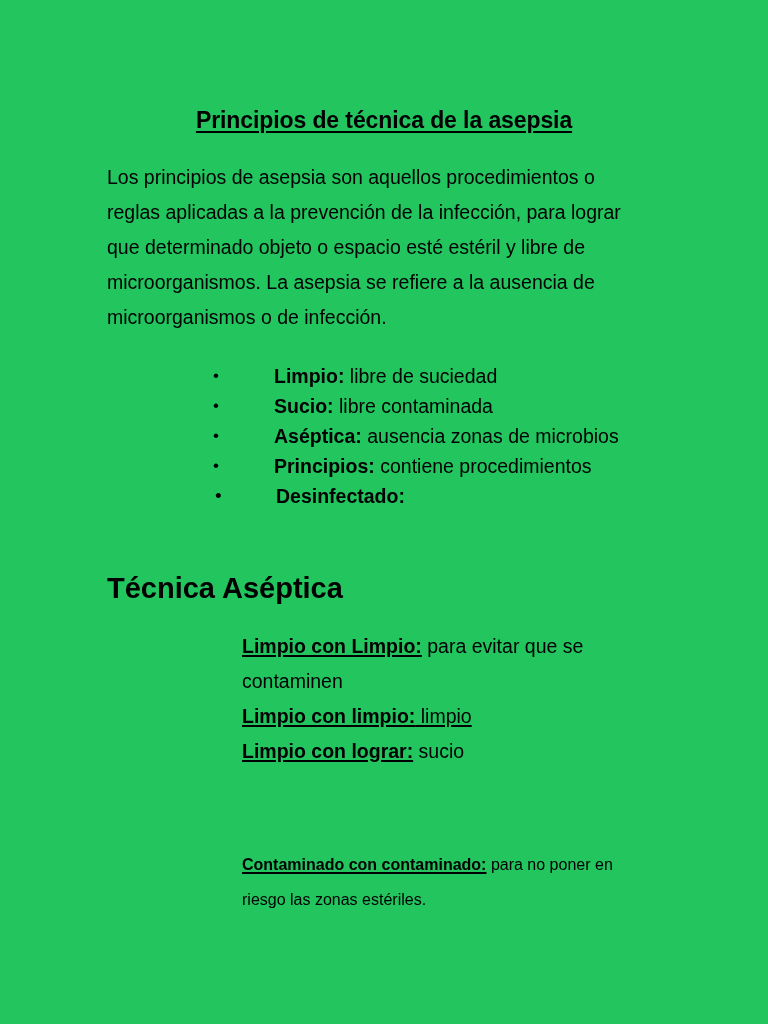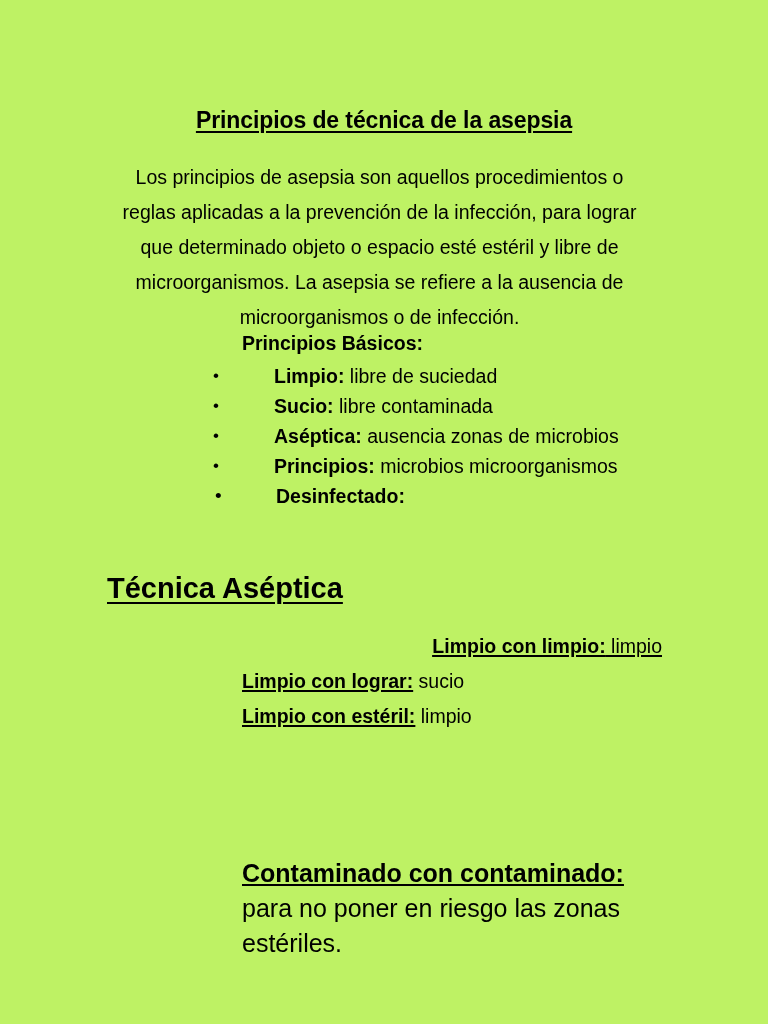--- a/index.html
+++ b/index.html
@@ -12,21 +12,21 @@
     height: 1024px;
     position: relative;
     font-family: "Liberation Sans", "DejaVu Sans", sans-serif;
     color: #000000;
     overflow: hidden;
   }
   .page {
     position: relative;
     width: 768px;
     height: 1024px;
-    background: #bef264;
+    background: #22c55e;
     box-sizing: border-box;
   }
 
   
   .doc-title {
     position: absolute;
     left: 0;
     top: 92px;
     width: 768px;
     text-align: center;
@@ -41,21 +41,21 @@
   }
 
   
   .intro {
     position: absolute;
     left: 107px;
     top: 140px;
     width: 545px;
     font-size: 19.5px;
     line-height: 35px;
-    text-align: center;
+    text-align: left;
   }
 
   
   .principios-head {
     position: absolute;
     left: 242px;
     top: 328px;
     font-size: 19.5px;
     font-weight: bold;
     line-height: 31px;
@@ -101,21 +101,20 @@
 
   
   .section-head {
     position: absolute;
     left: 107px;
     top: 548px;
     font-size: 29px;
     font-weight: bold;
   }
   .section-head .u {
-    text-decoration: underline;
     text-underline-offset: 4px;
     text-decoration-thickness: 2px;
   }
 
   
   .tecnica-block {
     position: absolute;
     left: 242px;
     top: 629px;
     width: 420px;
@@ -128,63 +127,61 @@
   .tecnica-block .lbl {
     font-weight: bold;
     text-decoration: underline;
     text-underline-offset: 2px;
     text-decoration-thickness: 1.6px;
   }
   .tecnica-block .tline.full-underline {
     text-decoration: underline;
     text-underline-offset: 2px;
     text-decoration-thickness: 1.6px;
-    text-align: right;
   }
   .tecnica-block .val {
     font-weight: normal;
   }
 
   .tecnica-tail {
     position: absolute;
     left: 242px;
     top: 831px;
     width: 410px;
-    font-size: 25px;
+    font-size: 16px;
     line-height: 35px;
   }
   .tecnica-tail .lbl {
     font-weight: bold;
     text-decoration: underline;
     text-underline-offset: 2px;
     text-decoration-thickness: 1.6px;
   }
 </style>
 </head>
 <body>
 
 <div class="page">
 
   <h1 class="doc-title"><span class="u">Principios de técnica de la asepsia </span></h1>
 
   <p class="intro">Los principios de asepsia son aquellos procedimientos o reglas aplicadas a la prevención de la infección, para lograr que determinado objeto o espacio esté estéril y libre de microorganismos. La asepsia se refiere a la ausencia de microorganismos o de infección.</p>
 
-  <div class="principios-head">Principios Básicos:</div>
 
   <ul class="bullets">
     <li><span class="bullet-dot">•</span><b>Limpio:</b><span class="defn"> libre de suciedad</span></li>
     <li><span class="bullet-dot">•</span><b>Sucio:</b><span class="defn"> libre contaminada</span></li>
     <li><span class="bullet-dot">•</span><b>Aséptica:</b><span class="defn"> ausencia zonas de microbios</span></li>
-    <li><span class="bullet-dot">•</span><b>Principios:</b><span class="defn"> microbios microorganismos</span></li>
+    <li><span class="bullet-dot">•</span><b>Principios:</b><span class="defn"> contiene procedimientos</span></li>
     <li class="last"><span class="bullet-dot">•</span><b>Desinfectado:</b><span class="defn"></span></li>
   </ul>
 
   <h2 class="section-head"><span class="u">Técnica Aséptica</span></h2>
 
   <div class="tecnica-block">
+    <div class="tline"><span class="lbl">Limpio con Limpio:</span><span class="val"> para evitar que se contaminen</span></div>
     <div class="tline full-underline"><span class="lbl">Limpio con limpio:</span><span class="val"> limpio</span></div>
     <div class="tline"><span class="lbl">Limpio con lograr:</span><span class="val"> sucio</span></div>
-    <div class="tline"><span class="lbl">Limpio con estéril:</span><span class="val"> limpio</span></div>
   </div>
 
   <p class="tecnica-tail"><span class="lbl">Contaminado con contaminado:</span><span class="val"> para no poner en riesgo las zonas estériles.</span></p>
 
 </div>
 
 </body></html>

